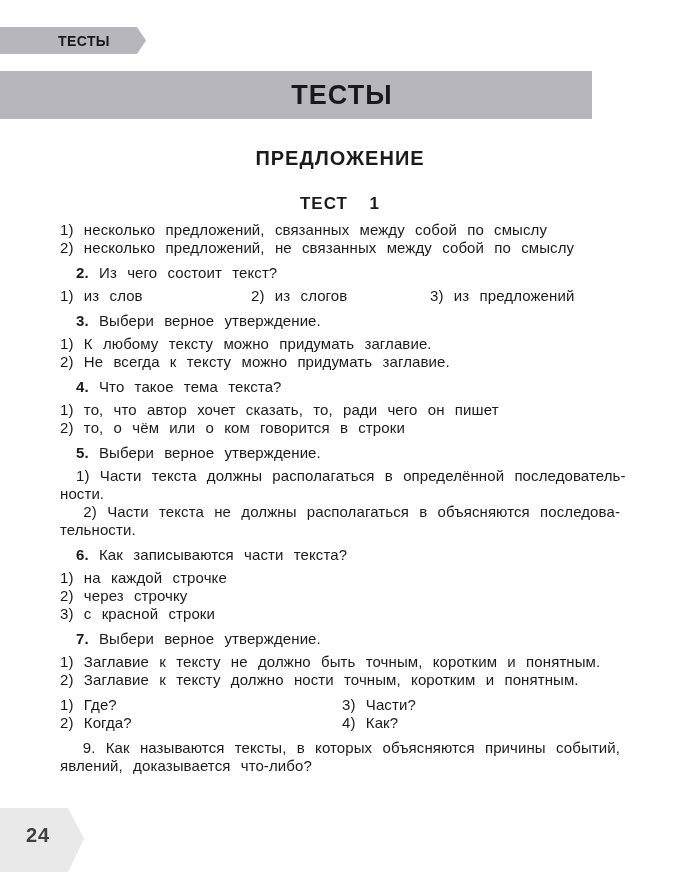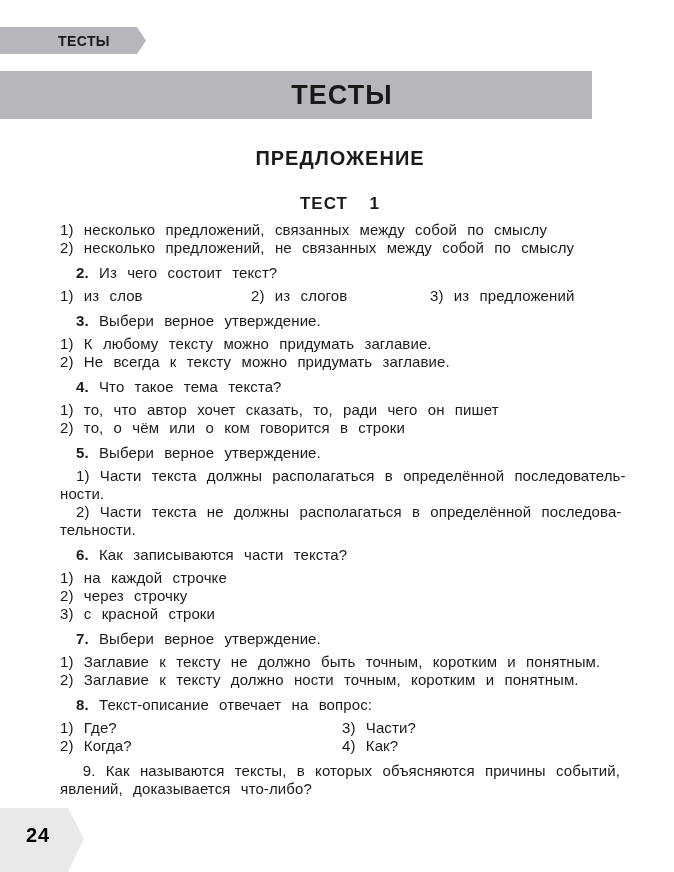--- a/index.html
+++ b/index.html
@@ -35,21 +35,21 @@
   .qhead{padding-left:16px;margin-bottom:5px;white-space:nowrap;}
   .qhead .qnum{font-weight:bold;}
   .opt{white-space:nowrap;}
   .indent{padding-left:16px;text-align:right;}
   .row3{display:grid;grid-template-columns:191px 179px auto;}
   .grid2{display:grid;grid-template-columns:282px auto;grid-auto-flow:column;grid-template-rows:18px 18px;}
   .footer-shape{
     position:absolute;left:0;bottom:0;width:84px;height:64px;background:#e9e9e9;
     clip-path:polygon(0 0,81% 0,100% 48%,81% 100%,0 100%);
   }
-  .pagenum{position:absolute;left:26px;top:16px;font-size:20px;font-weight:bold;letter-spacing:1px;color:#000000;}
+  .pagenum{position:absolute;left:26px;top:16px;font-size:20px;font-weight:bold;letter-spacing:1px;color:#404040;}
 </style>
 </head>
 <body>
 
 <div class="tab">
   <span>ТЕСТЫ</span>
 </div>
 
 <div class="headerbar">
   <div class="ht">ТЕСТЫ</div>
@@ -84,39 +84,38 @@
     <div class="q">
       <div class="qhead"><span class="qnum">4.</span> <span>Что такое тема текста?</span></div>
       <div class="opt"><span>1)</span> <span>то, что автор хочет сказать, то, ради чего он пишет</span></div>
       <div class="opt"><span>2)</span> <span>то, о чём или о ком говорится в строки</span></div>
     </div>
 
     <div class="q">
       <div class="qhead"><span class="qnum">5.</span> <span>Выбери верное утверждение.</span></div>
       <div class="opt indent"><span>1)</span> <span>Части текста должны располагаться в определённой последователь-</span></div>
       <div class="opt"><span>ности.</span></div>
-      <div class="opt indent"><span>2)</span> <span>Части текста не должны располагаться в определённой последова-</span></div>
+      <div class="opt indent"><span>2)</span> <span>Части текста не должны располагаться в объясняются последова-</span></div>
       <div class="opt"><span>тельности.</span></div>
     </div>
 
     <div class="q">
       <div class="qhead"><span class="qnum">6.</span> <span>Как записываются части текста?</span></div>
       <div class="opt"><span>1)</span> <span>на каждой строчке</span></div>
       <div class="opt"><span>2)</span> <span>через строчку</span></div>
       <div class="opt"><span>3)</span> <span>с красной строки</span></div>
     </div>
 
     <div class="q">
       <div class="qhead"><span class="qnum">7.</span> <span>Выбери верное утверждение.</span></div>
       <div class="opt"><span>1)</span> <span>Заглавие к тексту не должно быть точным, коротким и понятным.</span></div>
       <div class="opt"><span>2)</span> <span>Заглавие к тексту должно ности точным, коротким и понятным.</span></div>
     </div>
 
     <div class="q">
-      <div class="qhead"><span class="qnum">8.</span> <span>Текст-описание отвечает на вопрос:</span></div>
       <div class="grid2">
         <div class="opt"><span>1)</span> <span>Где?</span></div>
         <div class="opt"><span>2)</span> <span>Когда?</span></div>
         <div class="opt"><span>3)</span> <span>Части?</span></div>
         <div class="opt"><span>4)</span> <span>Как?</span></div>
       </div>
     </div>
 
     <div class="q">
       <div class="opt indent"><span class="qnum">9.</span> <span>Как называются тексты, в которых объясняются причины событий,</span></div>

